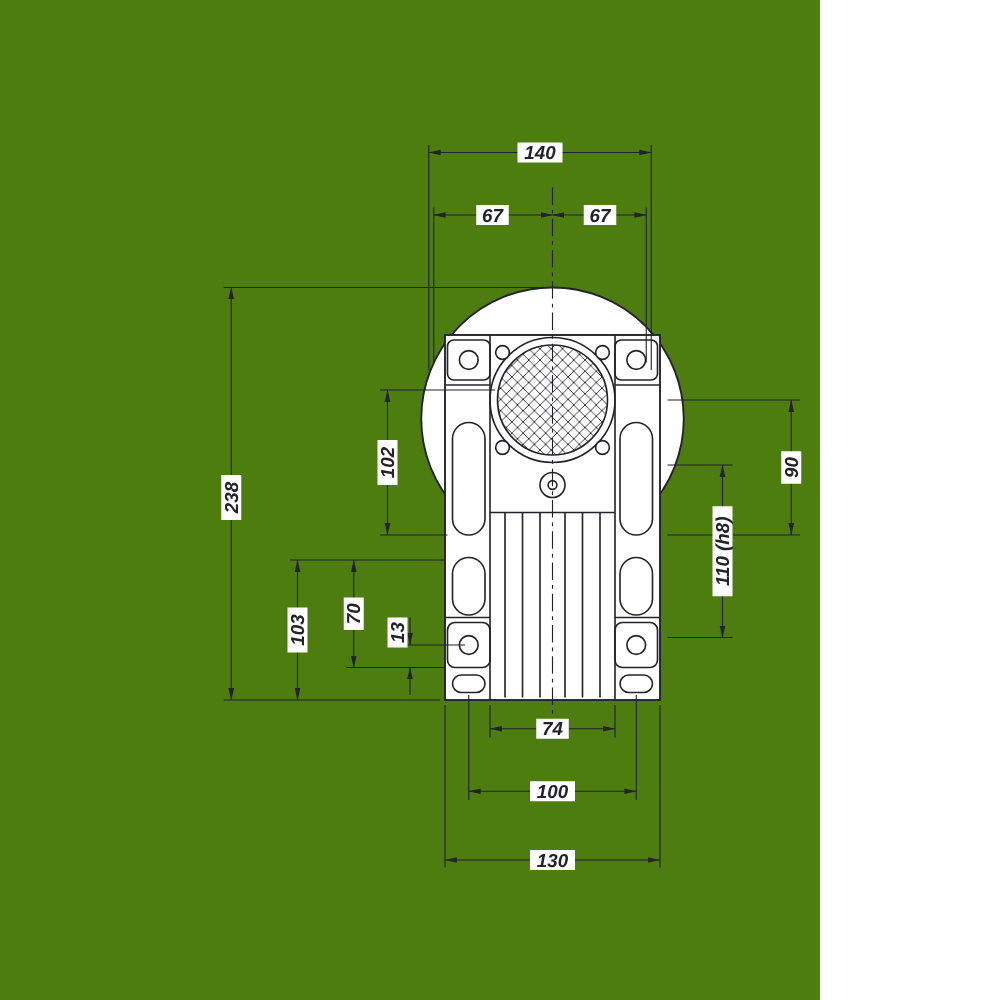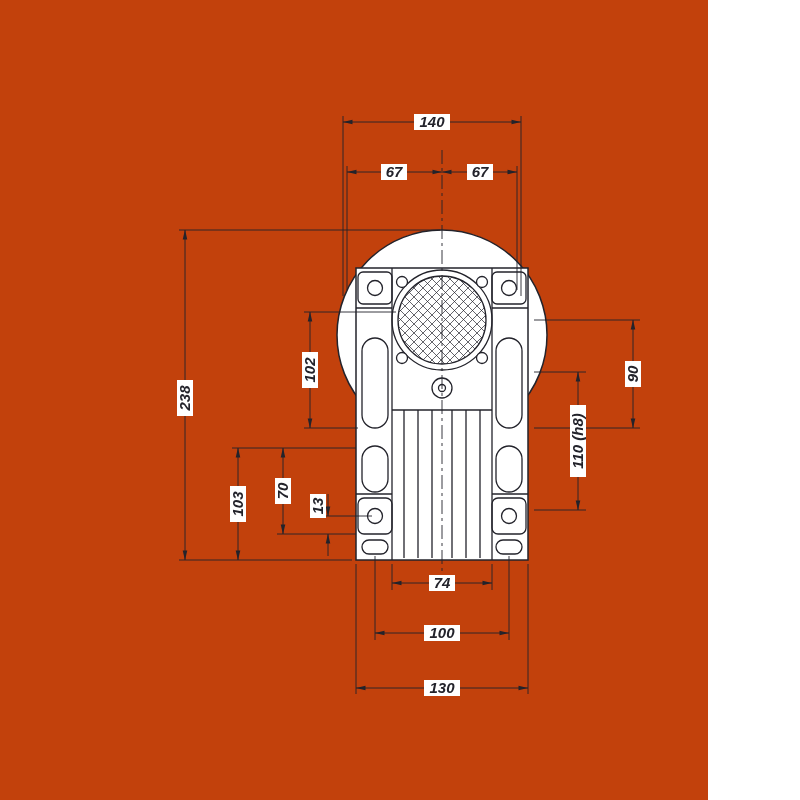--- a/index.html
+++ b/index.html
@@ -1,17 +1,17 @@
 <!DOCTYPE html>
 <html><head>
 <meta charset="utf-8">
 <style>
   html, body { margin: 0; padding: 0; background: #ffffff; }
   .stage {
-    width: 708px; height: 800px; background: #c2410c;
+    width: 656px; height: 800px; background: #4d7c0f;
     position: relative; overflow: hidden;
   }
   svg { display: block; }
   .obj   { fill: #ffffff; stroke: #23232b; stroke-width: 1.5; }
   .obj2  { fill: none;    stroke: #23232b; stroke-width: 1.3; }
   .holef { fill: #ffffff; stroke: #23232b; stroke-width: 1.3; }
   .ext   { stroke: #23232b; stroke-width: 0.9; fill: none; }
   .dim   { stroke: #23232b; stroke-width: 0.9; fill: none; }
   .cline { stroke: #23232b; stroke-width: 0.9; fill: none;
            stroke-dasharray: 14 4 3 4; }

